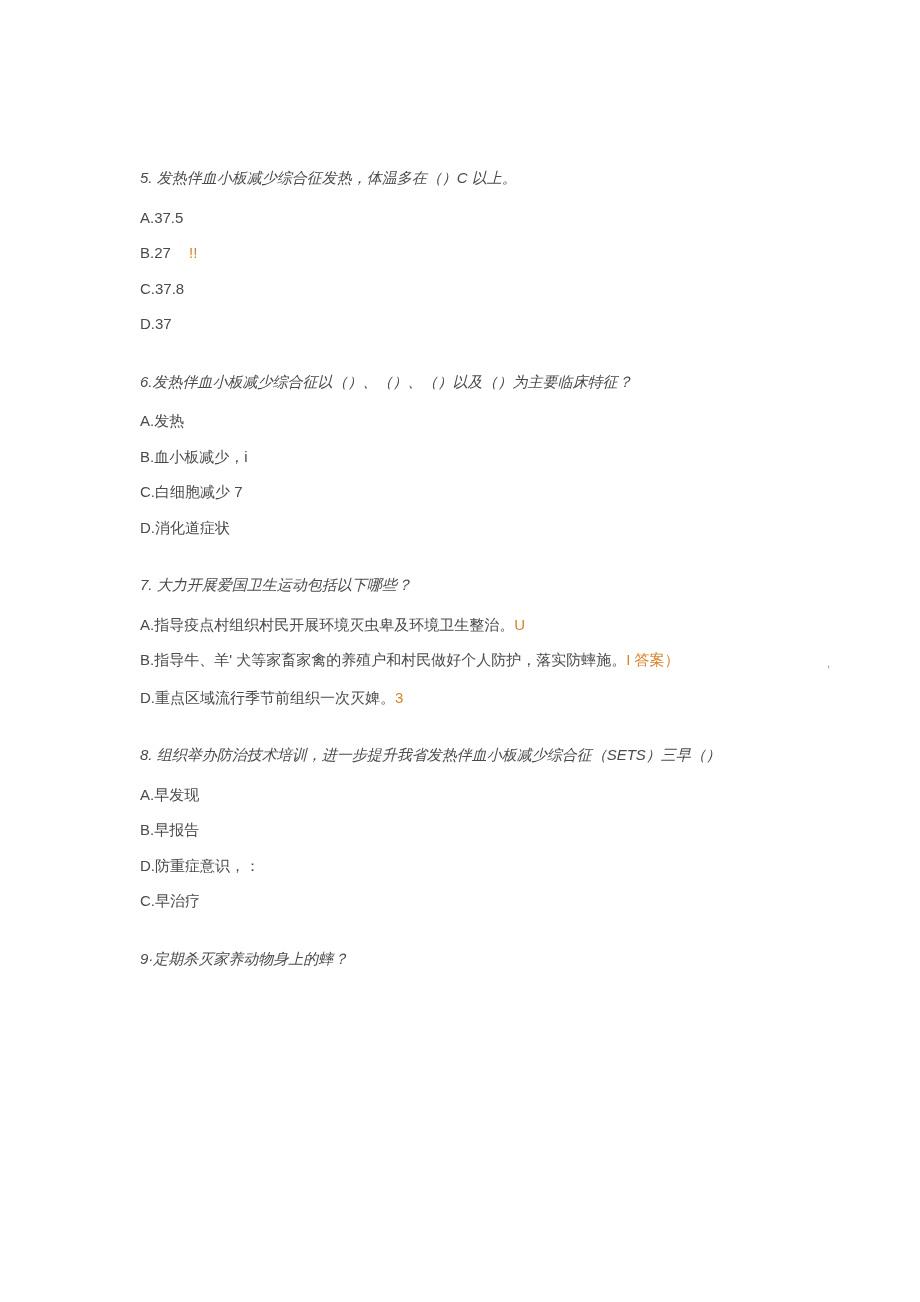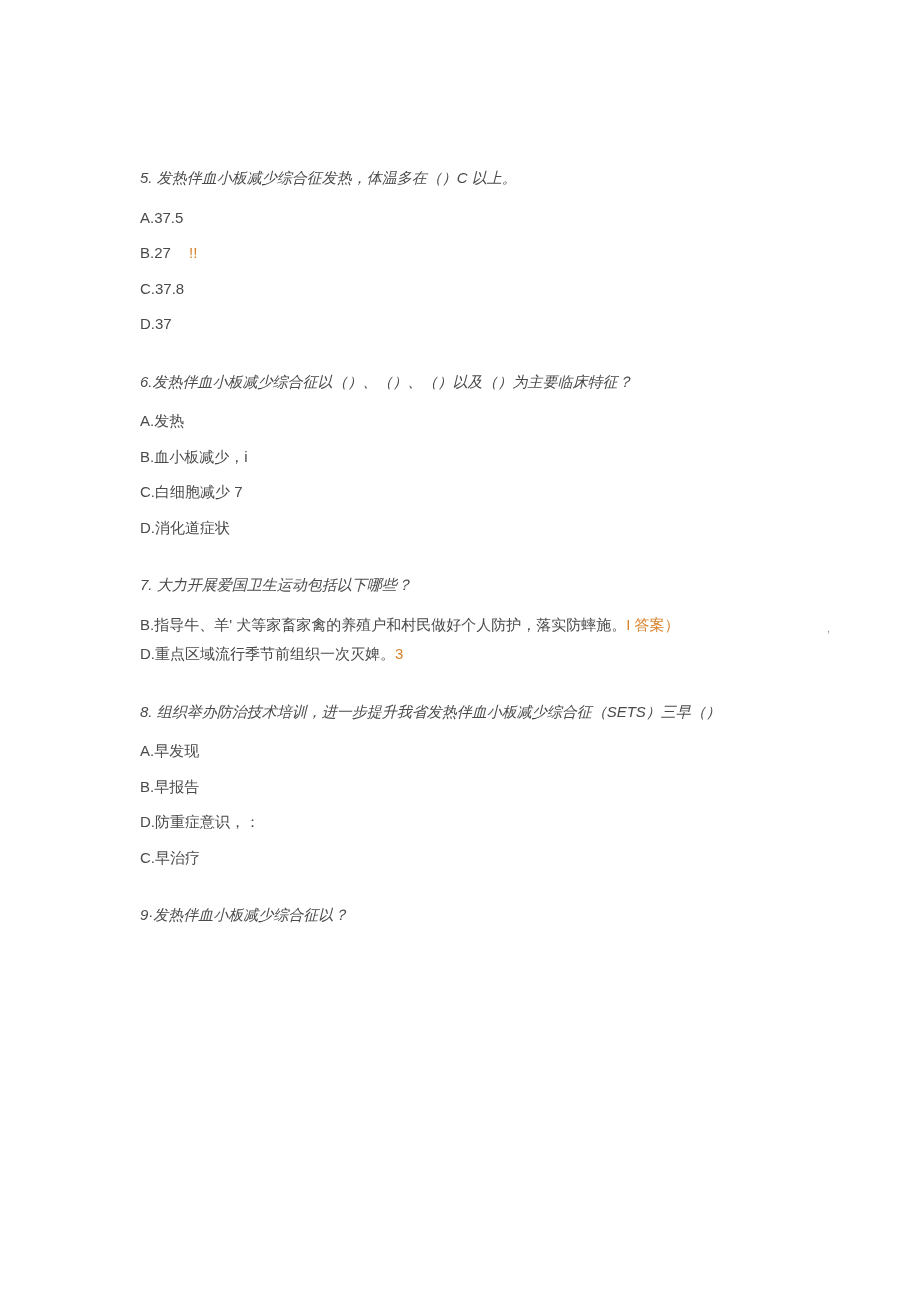--- a/index.html
+++ b/index.html
@@ -91,26 +91,29 @@
     <div class="option">
       <span class="prefix">D.</span><span>消化道症状</span>
     </div>
   </div>
 
   <div class="question-block">
     <div class="question-text">
       <span class="prefix">7.</span>
       <span>大力开展爱国卫生运动包括以下哪些？</span>
     </div>
+    <div class="option">
+      <span class="prefix">A.</span><span>指导疫点村组织村民开展环境灭虫卑及环境卫生整治。</span><span class="inline-orange">U</span>
+    </div>
     <div class="tight">
       <div class="option tiny-comma">
         <span class="prefix">B.</span><span>指导牛、羊' 犬等家畜家禽的养殖户和村民做好个人防护，落实防蟀施。</span><span class="inline-orange">I 答案）</span>
       </div>
     </div>
-    <div class="option" style="margin-top:4px;">
+    <div class="option" style="margin-top:12px;">
       <span class="prefix">D.</span><span>重点区域流行季节前组织一次灭婢。</span><span class="inline-orange">3</span>
     </div>
   </div>
 
   <div class="question-block">
     <div class="question-text">
       <div>
         <span class="prefix">8.</span>
         <span>组织举办防治技术培训，进一步提升我省发热伴血小板减少综合征（SETS）三早（）</span>
       </div>
@@ -124,17 +127,17 @@
     <div class="option">
       <span class="prefix">D.</span><span>防重症意识，：</span>
     </div>
     <div class="option">
       <span class="prefix">C.</span><span>早治疗</span>
     </div>
   </div>
 
   <div class="question-block">
     <div class="question-text">
-      <span class="prefix">9·</span><span>发热伴血小板减少综合征以？</span>
+      <span class="prefix">9·</span><span>定期杀灭家养动物身上的蟀？</span>
     </div>
   </div>
 
 </div>
 
 </body></html>

